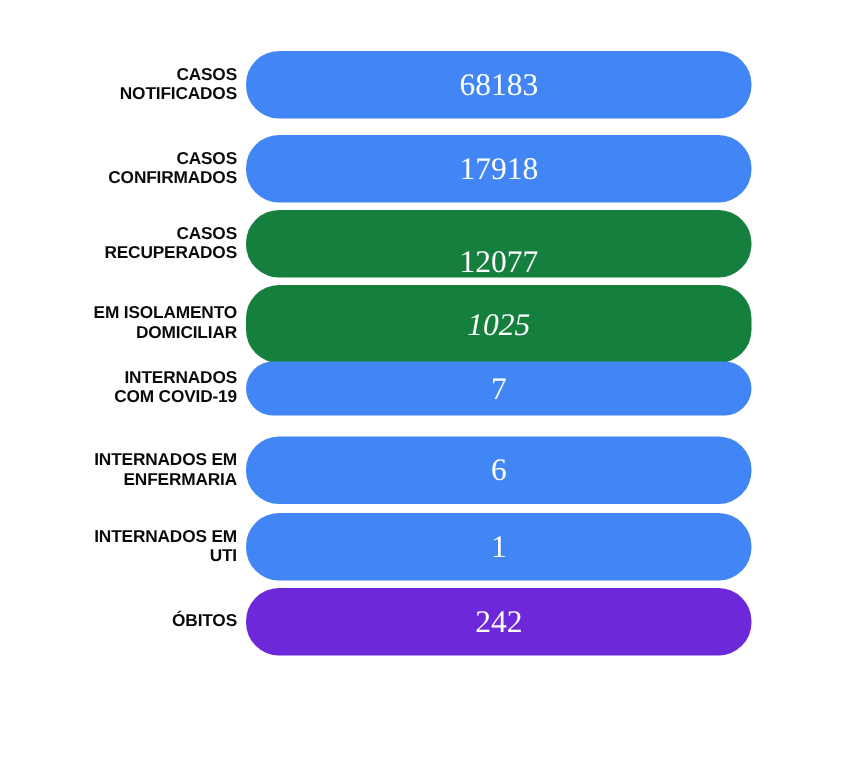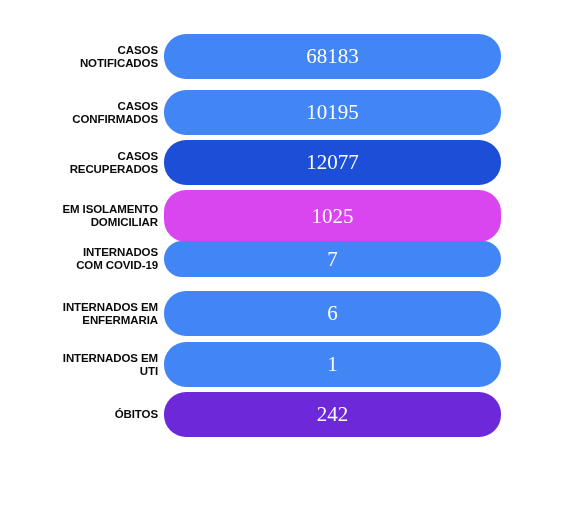--- a/index.html
+++ b/index.html
@@ -80,40 +80,40 @@
         <span class="bar-value">68183</span>
       </div>
     </div>
   </div>
 
   <div class="bar-row" style="top:90px;height:45px;">
     <div class="cat-label">CASOS
 CONFIRMADOS</div>
     <div class="bar-track">
       <div class="bar" style="background:#4285F4;">
-        <span class="bar-value">10195</span>
+        <span class="bar-value">17918</span>
       </div>
     </div>
   </div>
 
   <div class="bar-row" style="top:140px;height:45px;">
     <div class="cat-label">CASOS
 RECUPERADOS</div>
     <div class="bar-track">
-      <div class="bar" style="background:#1d4ed8;">
+      <div class="bar" style="background:#15803d;align-items:flex-end;">
         <span class="bar-value">12077</span>
       </div>
     </div>
   </div>
 
   <div class="bar-row" style="top:190px;height:52px;">
     <div class="cat-label">EM ISOLAMENTO
 DOMICILIAR</div>
     <div class="bar-track">
-      <div class="bar" style="background:#d946ef;">
+      <div class="bar" style="background:#15803d;font-style:italic;">
         <span class="bar-value">1025</span>
       </div>
     </div>
   </div>
 
   <div class="bar-row" style="top:241px;height:36px;">
     <div class="cat-label">INTERNADOS
 COM COVID-19</div>
     <div class="bar-track">
       <div class="bar" style="background:#4285F4;">

